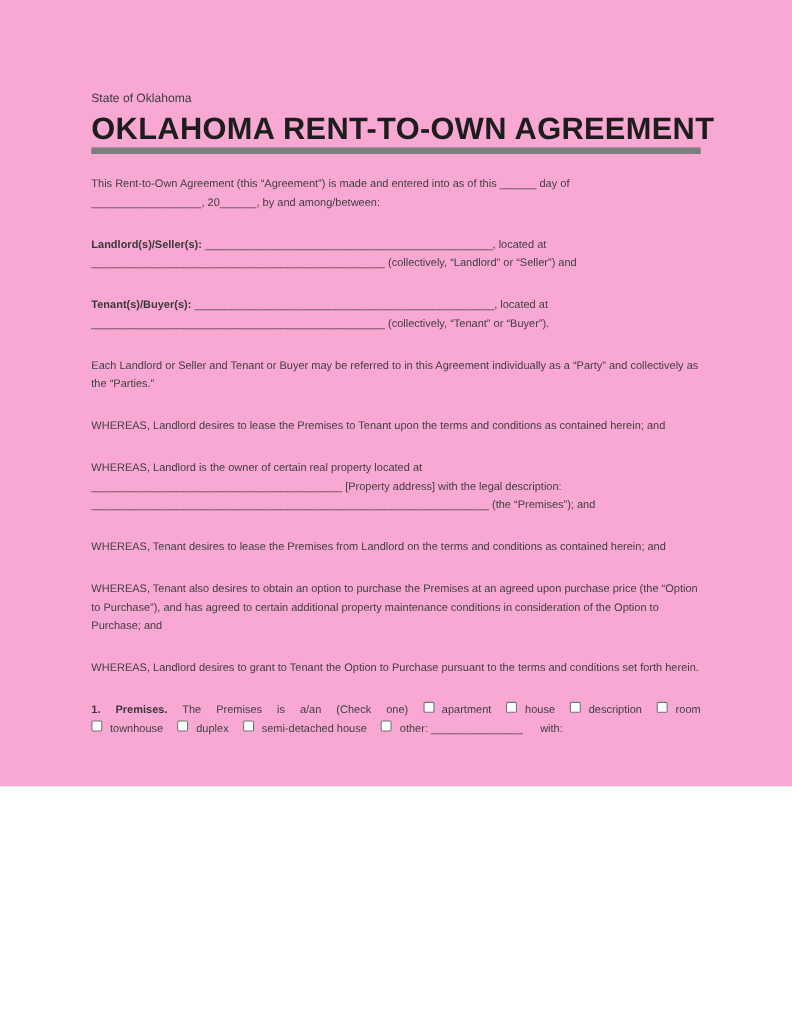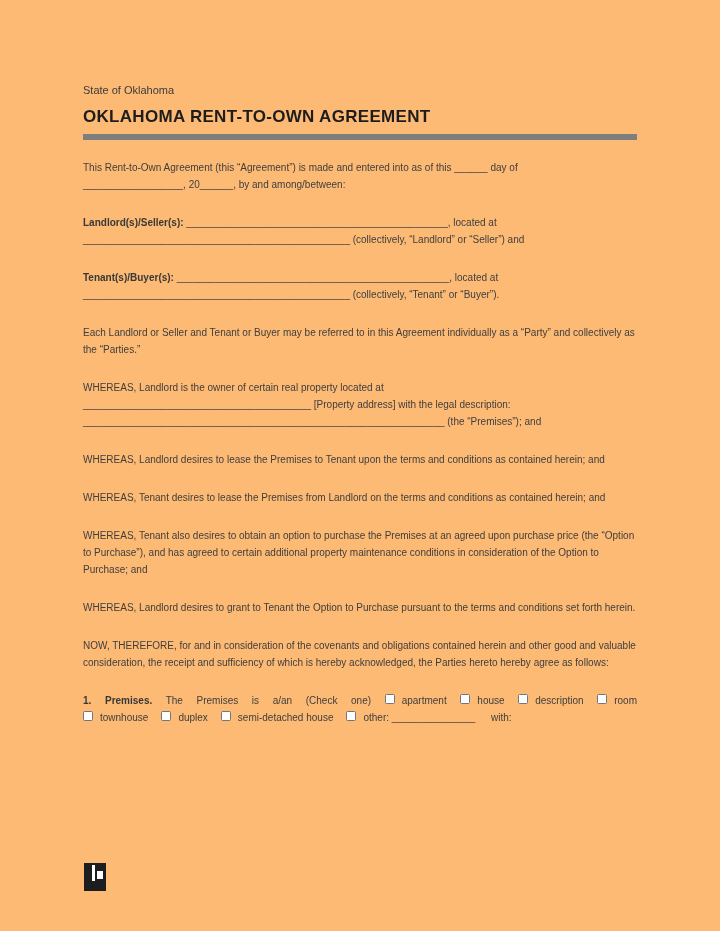--- a/index.html
+++ b/index.html
@@ -1,33 +1,33 @@
 <!DOCTYPE html>
 <html><head>
 <meta charset="utf-8">
 <style>
   html, body { margin: 0; padding: 0; background: #ffffff; }
   .page {
     position: relative;
     width: 720px;
-    height: 931px;
-    background: #fdba74;
+    height: 715px;
+    background: #f9a8d4;
     overflow: hidden;
     font-family: "Liberation Sans", "DejaVu Sans", sans-serif;
     color: #3e3e3e;
   }
   .doc { padding: 84px 83px 0 83px; }
   .state-label {
     font-size: 11px;
     color: #3b3b3b;
     margin-bottom: 8px;
   }
   .doc-title {
     margin: 0 0 4px 0;
-    font-size: 17px;
+    font-size: 28px;
     line-height: 26px;
     font-weight: bold;
     letter-spacing: 0.3px;
     color: #1d1d1d;
     white-space: nowrap;
   }
   .title-bar {
     height: 6px;
     background: #7e7e7e;
     margin-bottom: 19px;
@@ -84,35 +84,34 @@
     </p>
 
     <p class="para">
       <span class="ln nowrap"><b>Tenant(s)/Buyer(s):</b>
         <span>_________________________________________________, located at</span></span>
       <span class="ln nowrap">________________________________________________ (collectively, “Tenant” or “Buyer”).</span>
     </p>
 
     <p class="para">Each Landlord or Seller and Tenant or Buyer may be referred to in this Agreement individually as a “Party” and collectively as the “Parties.”</p>
 
+    <p class="para">WHEREAS, Landlord desires to lease the Premises to Tenant upon the terms and conditions as contained herein; and</p>
+
     <p class="para">
       <span class="ln">WHEREAS, Landlord is the owner of certain real property located at</span>
       <span class="ln nowrap">_________________________________________ [Property address] with the legal description:</span>
       <span class="ln nowrap">_________________________________________________________________ (the “Premises”); and</span>
     </p>
-
-    <p class="para">WHEREAS, Landlord desires to lease the Premises to Tenant upon the terms and conditions as contained herein; and</p>
 
     <p class="para">WHEREAS, Tenant desires to lease the Premises from Landlord on the terms and conditions as contained herein; and</p>
 
     <p class="para">WHEREAS, Tenant also desires to obtain an option to purchase the Premises at an agreed upon purchase price (the “Option to Purchase”), and has agreed to certain additional property maintenance conditions in consideration of the Option to Purchase; and</p>
 
     <p class="para">WHEREAS, Landlord desires to grant to Tenant the Option to Purchase pursuant to the terms and conditions set forth herein.</p>
 
-    <p class="para">NOW, THEREFORE, for and in consideration of the covenants and obligations contained herein and other good and valuable consideration, the receipt and sufficiency of which is hereby acknowledged, the Parties hereto hereby agree as follows:</p>
 
     <p class="para">
       <span class="ln just"><b>1. Premises.</b>
         <span>The Premises is a/an (Check one)</span>
         <span class="opt"><span class="cb"></span><span>apartment</span></span>
         <span class="opt"><span class="cb"></span><span>house</span></span>
         <span class="opt"><span class="cb"></span><span>description</span></span>
         <span class="opt"><span class="cb"></span><span>room</span></span></span>
       <span class="ln ln2 nowrap"><span class="opt"><span class="cb"></span><span>townhouse</span></span><span class="opt"><span class="cb"></span><span>duplex</span></span><span class="opt"><span class="cb"></span><span>semi-detached house</span></span><span class="opt"><span class="cb"></span><span>other:</span>
         <span>_______________</span></span>

